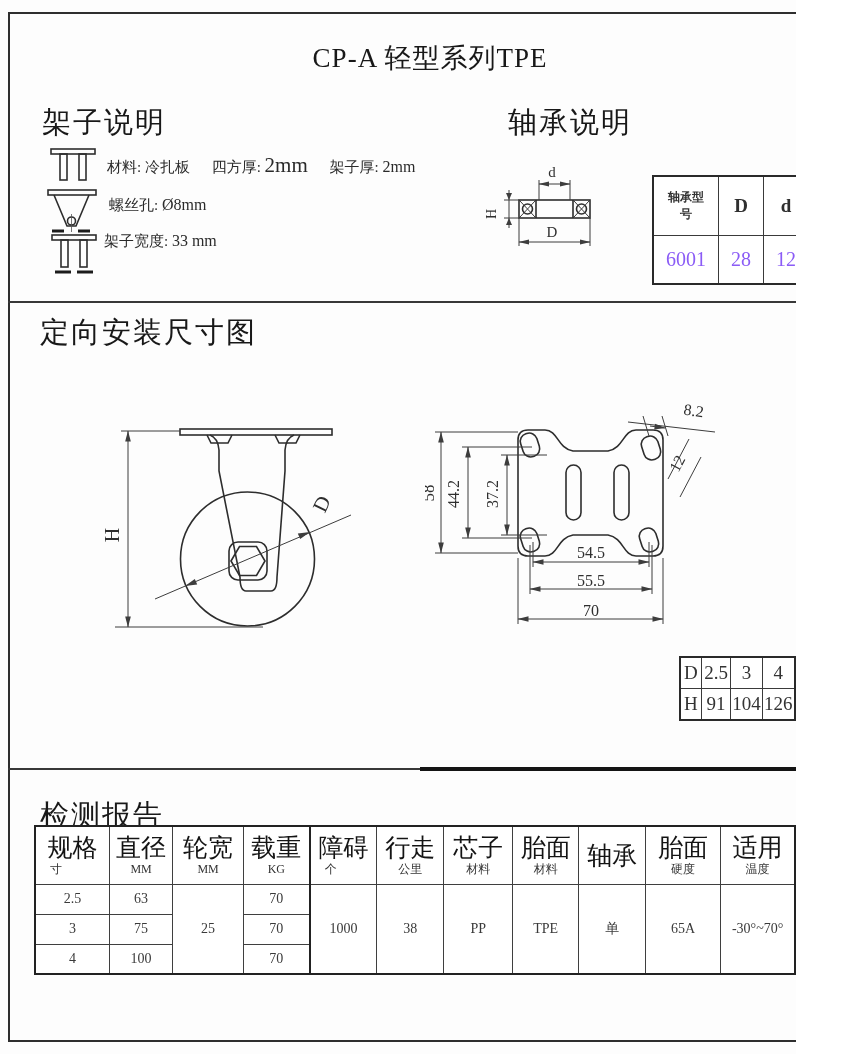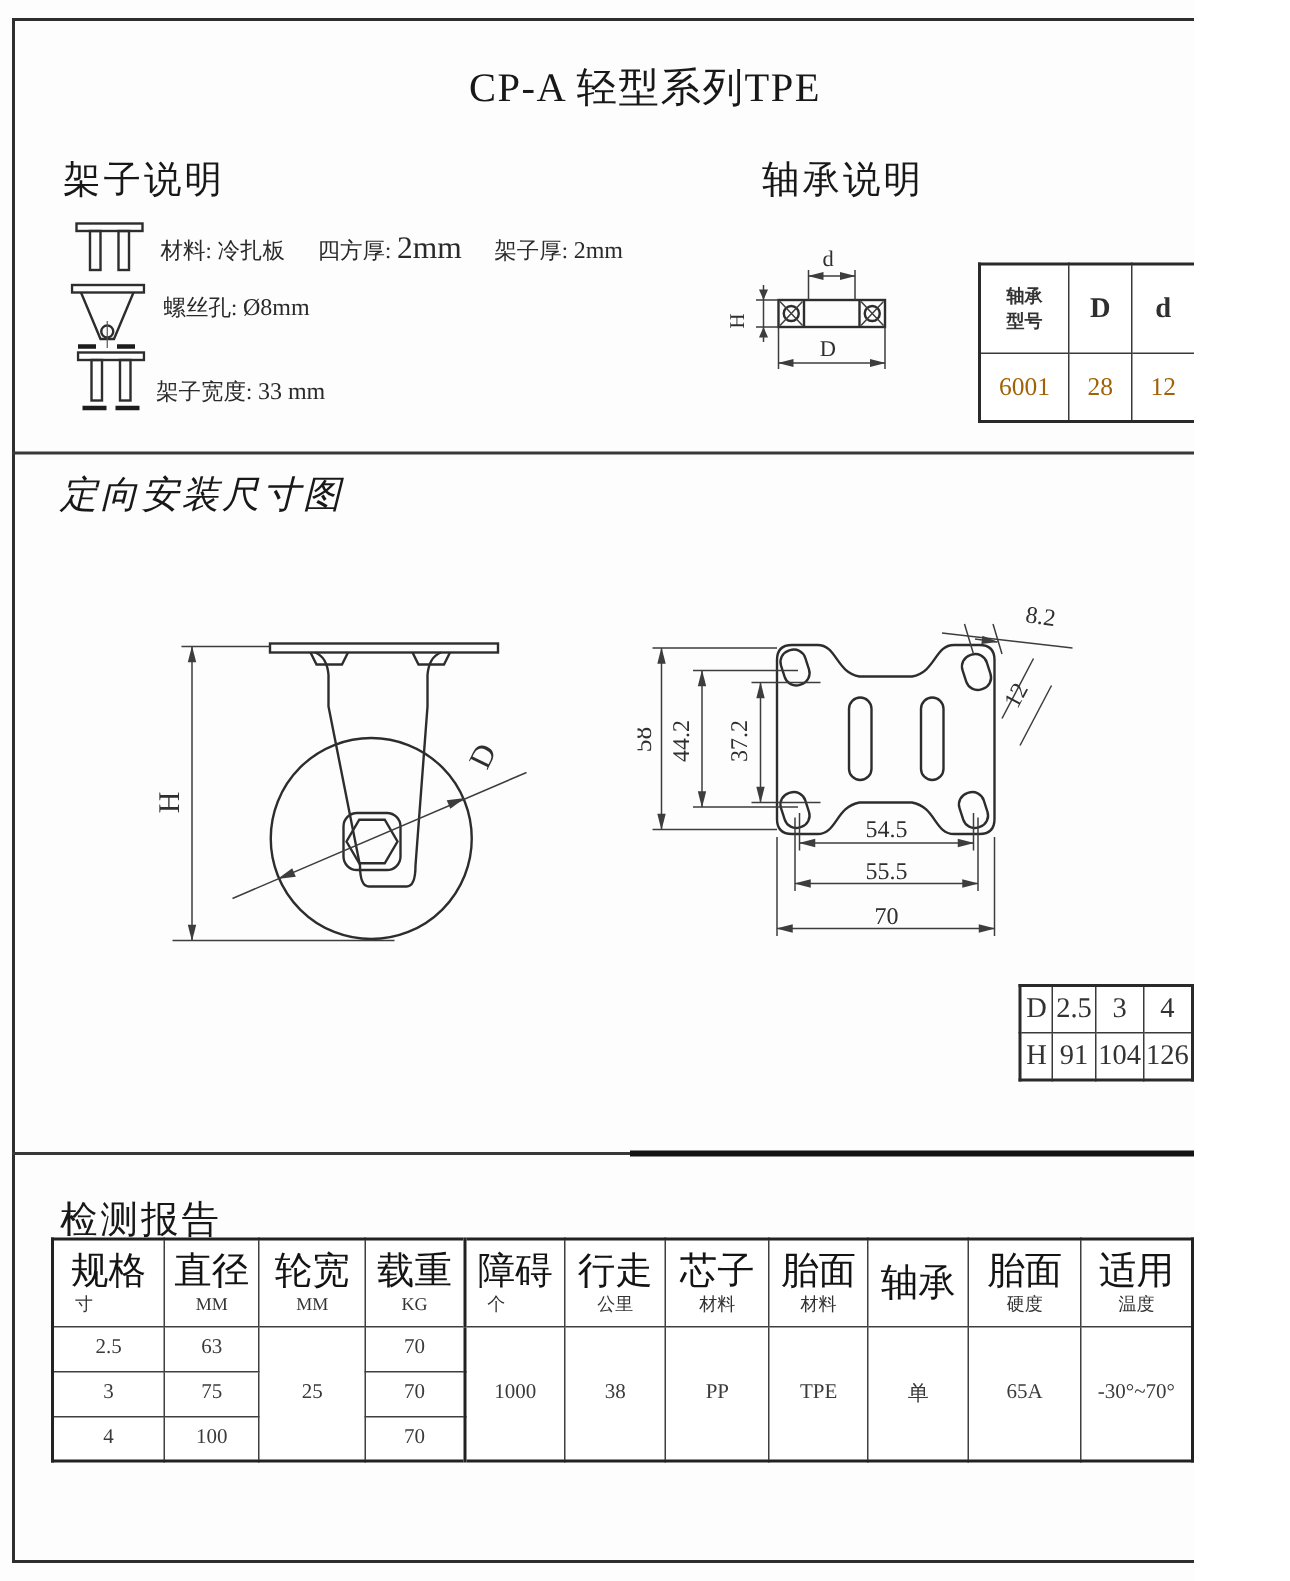--- a/index.html
+++ b/index.html
@@ -4,32 +4,32 @@
 <style>
   * { margin:0; padding:0; box-sizing:border-box; }
   body { background:#fff; font-family:"Liberation Serif","DejaVu Serif",serif; }
   .page { position:relative; width:796px; height:1054px; background:#fdfdfd; overflow:hidden; color:#1e1e1e; }
   .abs { position:absolute; }
   .frame { position:absolute; left:8px; top:12px; width:841px; height:1030px; border:2px solid #2e2e2e; }
   .divider { position:absolute; left:8px; width:841px; height:2px; background:#383838; }
   .divider-thick-seg { position:absolute; height:4px; background:#141414; }
   .doc-title { position:absolute; left:0; top:40px; width:860px; text-align:center;
                font-size:27px; letter-spacing:1px; color:#181818; }
-  .sec-heading { position:absolute; font-size:25px; letter-spacing:2px; color:#181818; }
+  .sec-heading { position:absolute; font-size:29px; letter-spacing:2px; color:#181818; }
   .spec-line { position:absolute; font-size:15px; color:#2a2a2a; white-space:nowrap; }
   .spec-line .big-val { font-size:21px; }
   .spec-line .mid-val { font-size:16px; }
   .spec-line .gap { display:inline-block; width:18px; }
   table { border-collapse:collapse; background:#fff; }
   
   .brg { position:absolute; left:652px; top:175px; border:2px solid #2a2a2a; table-layout:fixed; }
   .brg th, .brg td { border:1px solid #3a3a3a; text-align:center; vertical-align:middle; padding:12px; }
   .brg .model-h { font-size:12px; color:#333; }
   .brg .letter { font-size:19px; color:#2f2f2f; }
-  .brg td { font-size:17px; color:#a16207; }
+  .brg td { font-size:20px; color:#8b5cf6; }
   
   .dh { position:absolute; left:679px; top:656px; border:2px solid #2a2a2a; table-layout:fixed; }
   .dh td { border:1px solid #3a3a3a; text-align:center; font-size:19px; color:#333; }
   
   .rpt { position:absolute; left:34px; top:825px; border:2px solid #222; table-layout:fixed; }
   .rpt th, .rpt td { border:1px solid #3f3f3f; text-align:center; vertical-align:middle; padding:0; }
   .rpt th { font-weight:normal; }
   .rpt .h-main { font-size:25px; color:#141414; line-height:26px; margin-top:2px; }
   .rpt .h-sub { font-size:12px; color:#333; line-height:16px; }
   .rpt td { font-size:14px; color:#3a3a3a; }
@@ -84,21 +84,21 @@
     <g class="outline" stroke-width="1.3">
       <rect x="1" y="2" width="44" height="5"></rect>
       <rect x="10" y="7" width="7" height="27"></rect>
       <rect x="29" y="7" width="7" height="27"></rect>
     </g>
     <g stroke="#1c1c1c" stroke-width="3">
       <path d="M4,39 H20"></path>
         <path d="M26,39 H42"></path>
     </g>
   </svg>
-  <div class="spec-line" style="left:104px; top:252px;">
+  <div class="spec-line" style="left:104px; top:232px;">
     <span>架子宽度:</span>
     <span class="mid-val">33 mm</span>
   </div>
 
   <div class="sec-heading" style="left:508px; top:103px;">轴承说明</div>
 
   <svg class="abs" style="left:486px; top:162px;" width="130" height="92" viewBox="0 0 130 92">
     <defs>
       <marker id="ar3" markerUnits="userSpaceOnUse" markerWidth="14" markerHeight="10" refX="12" refY="5" orient="auto-start-reverse">
         <path d="M12.5,5 L2,2.4 L2,7.6 Z" fill="#3d3d3d"></path>
@@ -144,21 +144,21 @@
       <td>6001</td>
       <td>28</td>
       <td>12</td>
       <td>8</td>
     </tr>
   </tbody>
     </table>
 
   <div class="divider" style="top:301px;"></div>
 
-  <div class="sec-heading" style="left:40px; top:313px;font-style:italic;">定向安装尺寸图</div>
+  <div class="sec-heading" style="left:40px; top:313px;">定向安装尺寸图</div>
 
   <svg class="abs" style="left:95px; top:405px;" width="290" height="260" viewBox="0 0 290 260">
     <defs>
       <marker id="ar1" markerUnits="userSpaceOnUse" markerWidth="14" markerHeight="10" refX="12" refY="5" orient="auto-start-reverse">
         <path d="M12.5,5 L1.5,2.2 L1.5,7.8 Z" fill="#3d3d3d"></path>
       </marker>
     </defs>
     <g class="outline">
       <rect x="85" y="24" width="152" height="6"></rect>
       <path d="M112,30 L116,38 L133,38 L137,30"></path>

